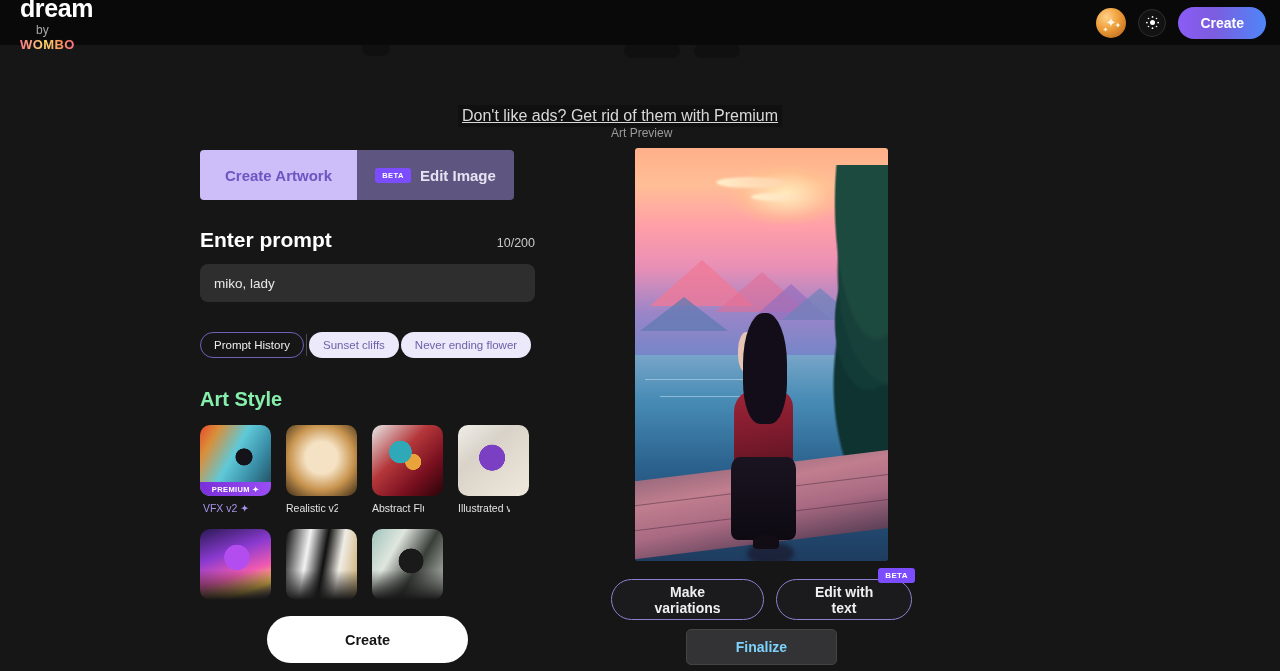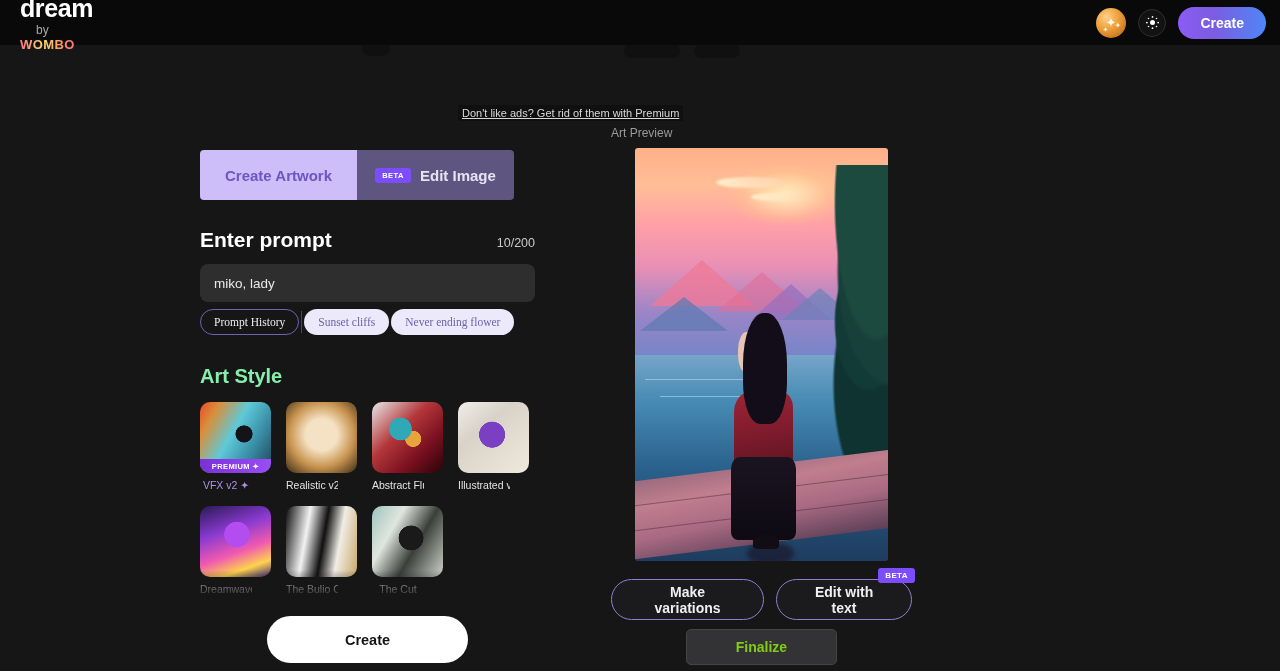--- a/index.html
+++ b/index.html
@@ -63,21 +63,21 @@
     font-family: "Liberation Sans", sans-serif;
   }
 
   
   .ghost { position: absolute; background: #101010; border-radius: 12px; z-index: 1; }
 
   
   .ads-link {
     position: absolute; left: 458px; top: 105px;
     background: #101010; padding: 2px 4px;
-    font-size: 11px; color: #d9d9d9; text-decoration: underline;
+    font-size: 16px; color: #d9d9d9; text-decoration: underline;
     cursor: pointer; white-space: nowrap; z-index: 20;
   }
 
   
   .left-panel { position: absolute; left: 200px; top: 150px; width: 335px; height: 460px; overflow: hidden; }
 
   .tabs { display: flex; width: 314px; height: 50px; border-radius: 4px; overflow: hidden; }
   .tab {
     flex: 1; display: flex; align-items: center; justify-content: center; gap: 9px;
     font-size: 15px; cursor: pointer;
@@ -93,21 +93,21 @@
   .prompt-title { font-size: 21px; font-weight: 700; color: #fff; }
   .prompt-count { margin-left: auto; font-size: 12.5px; color: #c9c9c9; }
 
   .prompt-input {
     margin-top: 12px; width: 335px; height: 38px;
     background: #2e2e2e; border: none; border-radius: 8px;
     color: #e8e8e8; font-size: 13.5px; padding: 0 14px;
     font-family: "Liberation Sans", sans-serif;
   }
 
-  .chips-row { margin-top: 7px; display: flex; align-items: center; gap: 2px; width: 335px; overflow: hidden; font-family: Liberation Serif, serif; }
+  .chips-row { margin-top: 30px; display: flex; align-items: center; gap: 2px; width: 335px; overflow: hidden; }
   .chip-history {
     flex: 0 0 auto; height: 26px; display: flex; align-items: center; padding: 0 13px;
     border: 1px solid #6f61b8; border-radius: 13px; background: #161616;
     color: #ededed; font-size: 11.5px; cursor: pointer; white-space: nowrap;
   }
   .chip-div { flex: 0 0 auto; width: 1px; height: 22px; background: #4a4a4a; }
   .chip {
     flex: 0 0 auto; height: 26px; display: flex; align-items: center; padding: 0 14px;
     border-radius: 13px; background: #ece9fb; color: #6c63a8;
     font-size: 11.5px; cursor: pointer; white-space: nowrap;
@@ -274,21 +274,21 @@
     font-family: "Liberation Sans", sans-serif;
   }
   .pill-beta {
     position: absolute; right: -4px; top: -12px;
     background: #7c4dff; color: #fff; font-size: 8px; font-weight: 700;
     padding: 3px 7px; border-radius: 3px; letter-spacing: .4px;
   }
   .finalize-btn {
     display: block; margin: 9px auto 0; width: 151px; height: 36px;
     border-radius: 5px; background: #333335; border: 1px solid #444;
-    color: #84cc16; font-size: 14px; font-weight: 700; cursor: pointer;
+    color: #7dd3fc; font-size: 14px; font-weight: 700; cursor: pointer;
     font-family: "Liberation Sans", sans-serif;
   }
 </style>
 </head>
 <body>
 
 <div class="header">
   <div class="logo-wrap">
     <span class="logo-dream">dream</span>
     <span class="logo-by">by</span>

